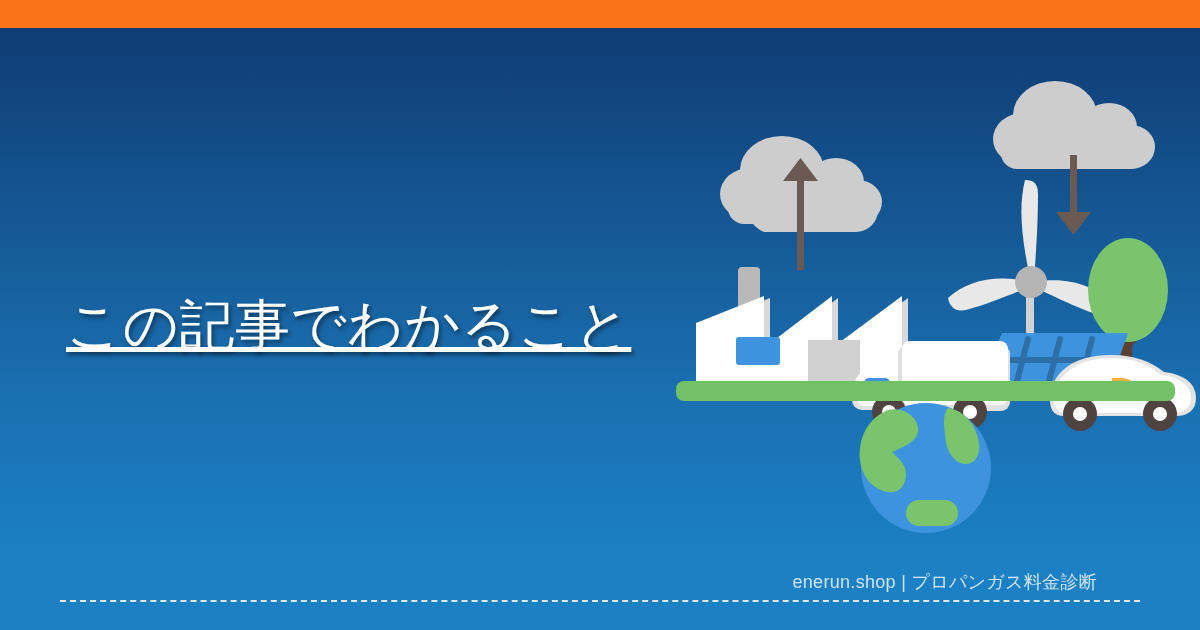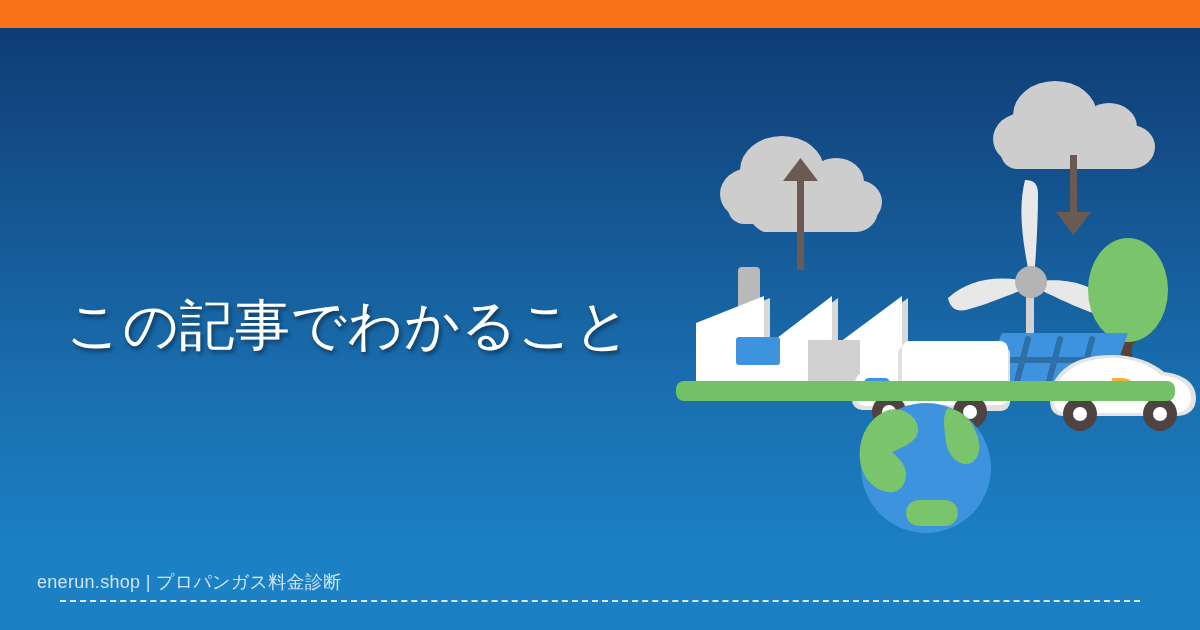--- a/index.html
+++ b/index.html
@@ -30,29 +30,29 @@
     left: 66px;
     top: 258px;
     width: 600px;
     color: #ffffff;
     font-size: 55px;
     line-height: 1.12;
     font-weight: 400;
     letter-spacing: 0.5px;
     text-shadow: 2px 3px 4px rgba(0,0,0,0.45);
     white-space: nowrap;
+    text-decoration: underline;
   }
   
   #footer {
     position: absolute;
     left: 0;
     top: 570px;
     width: 1097px;
-    text-align: left;
-    padding-left: 37px;
+    text-align: right;
   }
   #footer-text {
     display: inline-block;
     color: #cfe4f5;
     font-size: 18px;
     line-height: 24px;
     letter-spacing: 0.3px;
     white-space: nowrap;
   }
   #footer-rule {

